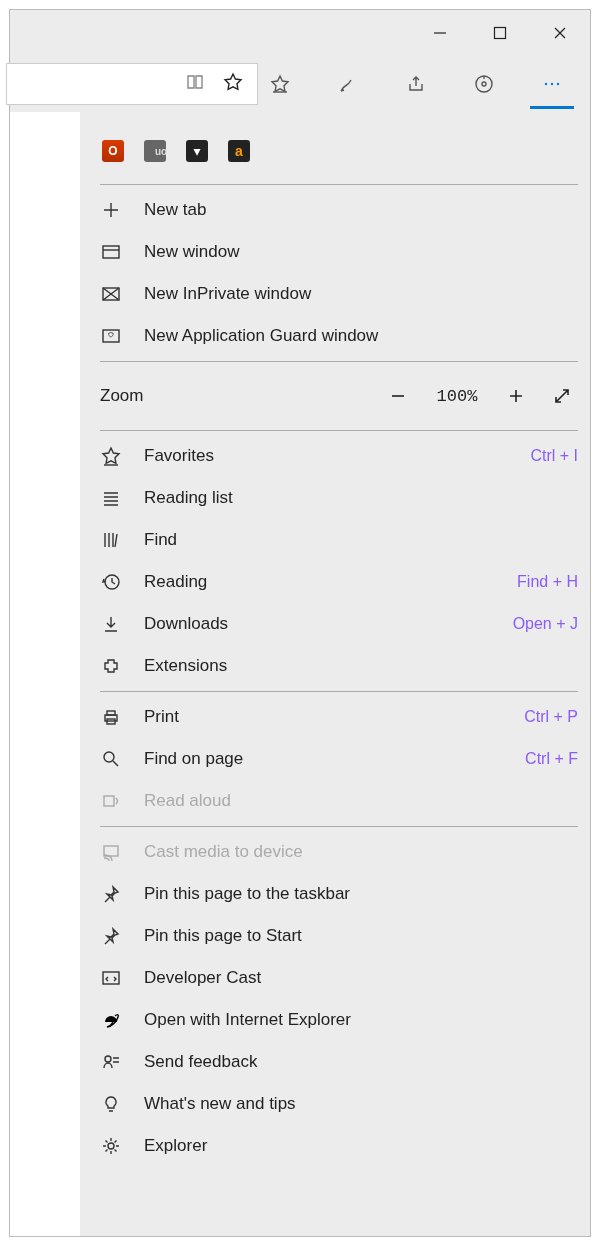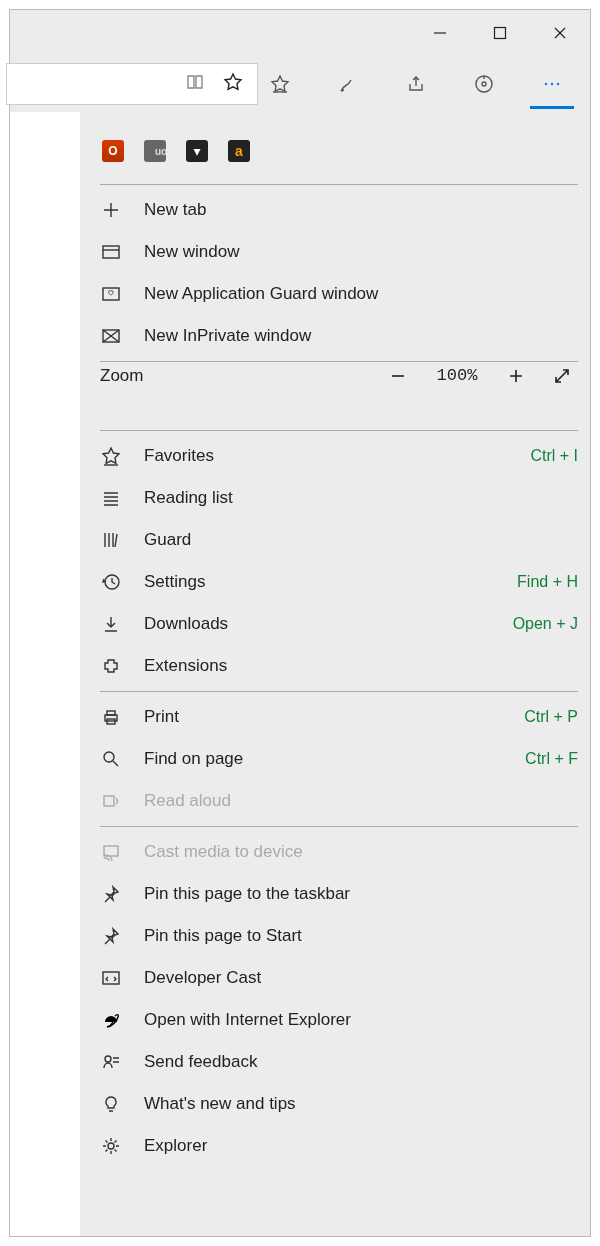--- a/index.html
+++ b/index.html
@@ -110,29 +110,29 @@
   .menu-row .icon {
     width: 22px;
     display: flex; align-items: center; justify-content: center;
     color: #333;
   }
   .menu-row .label {
     flex: 1;
     white-space: nowrap;
   }
   .menu-row .shortcut {
-    color: #15803d;
+    color: #8b5cf6;
     font-size: 16px;
   }
   .menu-row.disabled .label, .menu-row.disabled .icon, .menu-row.disabled .shortcut {
     color: #aaa;
   }
   .zoom-row {
     display: flex;
-    align-items: flex-start;
+    align-items: center;
     height: 60px;
     gap: 14px;
   }
   .zoom-row .zlabel { flex: 1; }
   .zoom-row .zbtn { width: 32px; display:flex; align-items:center; justify-content:center; color:#222;}
   .zoom-row .zval { width: 58px; text-align:center;font-family:Liberation Mono, monospace; }
   .zoom-row svg { width: 20px; height:20px; stroke:#222; fill:none; stroke-width:1.6;}
 </style>
 </head>
 <body>
@@ -239,33 +239,33 @@
             <rect x="2" y="4" width="16" height="12"></rect>
             <path d="M2 8h16"></path>
           </svg>
         </span>
       <span class="label">New window</span>
     </div>
     <div class="menu-row">
       <span class="icon">
           <svg viewBox="0 0 20 20">
             <rect x="2" y="4" width="16" height="12"></rect>
+            <path d="M2 4l16 12M2 16L18 4"></path>
+          </svg>
+        </span>
+      <span class="label">New InPrivate window</span>
+    </div>
+    <div class="menu-row">
+      <span class="icon">
+          <svg viewBox="0 0 20 20">
+            <rect x="2" y="4" width="16" height="12"></rect>
             <path d="M10 7l4 1v3c0 2-4 4-4 4s-4-2-4-4V8z" transform="scale(0.55) translate(8 5)"></path>
           </svg>
         </span>
       <span class="label">New Application Guard window</span>
-    </div>
-    <div class="menu-row">
-      <span class="icon">
-          <svg viewBox="0 0 20 20">
-            <rect x="2" y="4" width="16" height="12"></rect>
-            <path d="M2 4l16 12M2 16L18 4"></path>
-          </svg>
-        </span>
-      <span class="label">New InPrivate window</span>
     </div>
 
     <div class="sep"></div>
 
     <div class="zoom-row">
       <span class="zlabel">Zoom</span>
       <span class="zbtn">
           <svg viewBox="0 0 20 20">
             <path d="M4 10h12"></path>
           </svg>
@@ -302,30 +302,30 @@
           </svg>
         </span>
       <span class="label">Reading list</span>
     </div>
     <div class="menu-row">
       <span class="icon">
           <svg viewBox="0 0 20 20">
             <path d="M4 3v14M8 3v14M12 3v14M16 4l-2 13"></path>
           </svg>
         </span>
-      <span class="label">Guard</span>
+      <span class="label">Find</span>
     </div>
     <div class="menu-row">
       <span class="icon">
           <svg viewBox="0 0 20 20">
             <circle cx="11" cy="10" r="7"></circle>
             <path d="M11 6v4l3 2M3 7l-1 3 3-1"></path>
           </svg>
         </span>
-      <span class="label">Settings</span>
+      <span class="label">Reading</span>
       <span class="shortcut">Find + H</span>
     </div>
     <div class="menu-row">
       <span class="icon">
           <svg viewBox="0 0 20 20">
             <path d="M10 3v10M6 9l4 4 4-4M4 17h12"></path>
           </svg>
         </span>
       <span class="label">Downloads</span>
       <span class="shortcut">Open + J</span>

